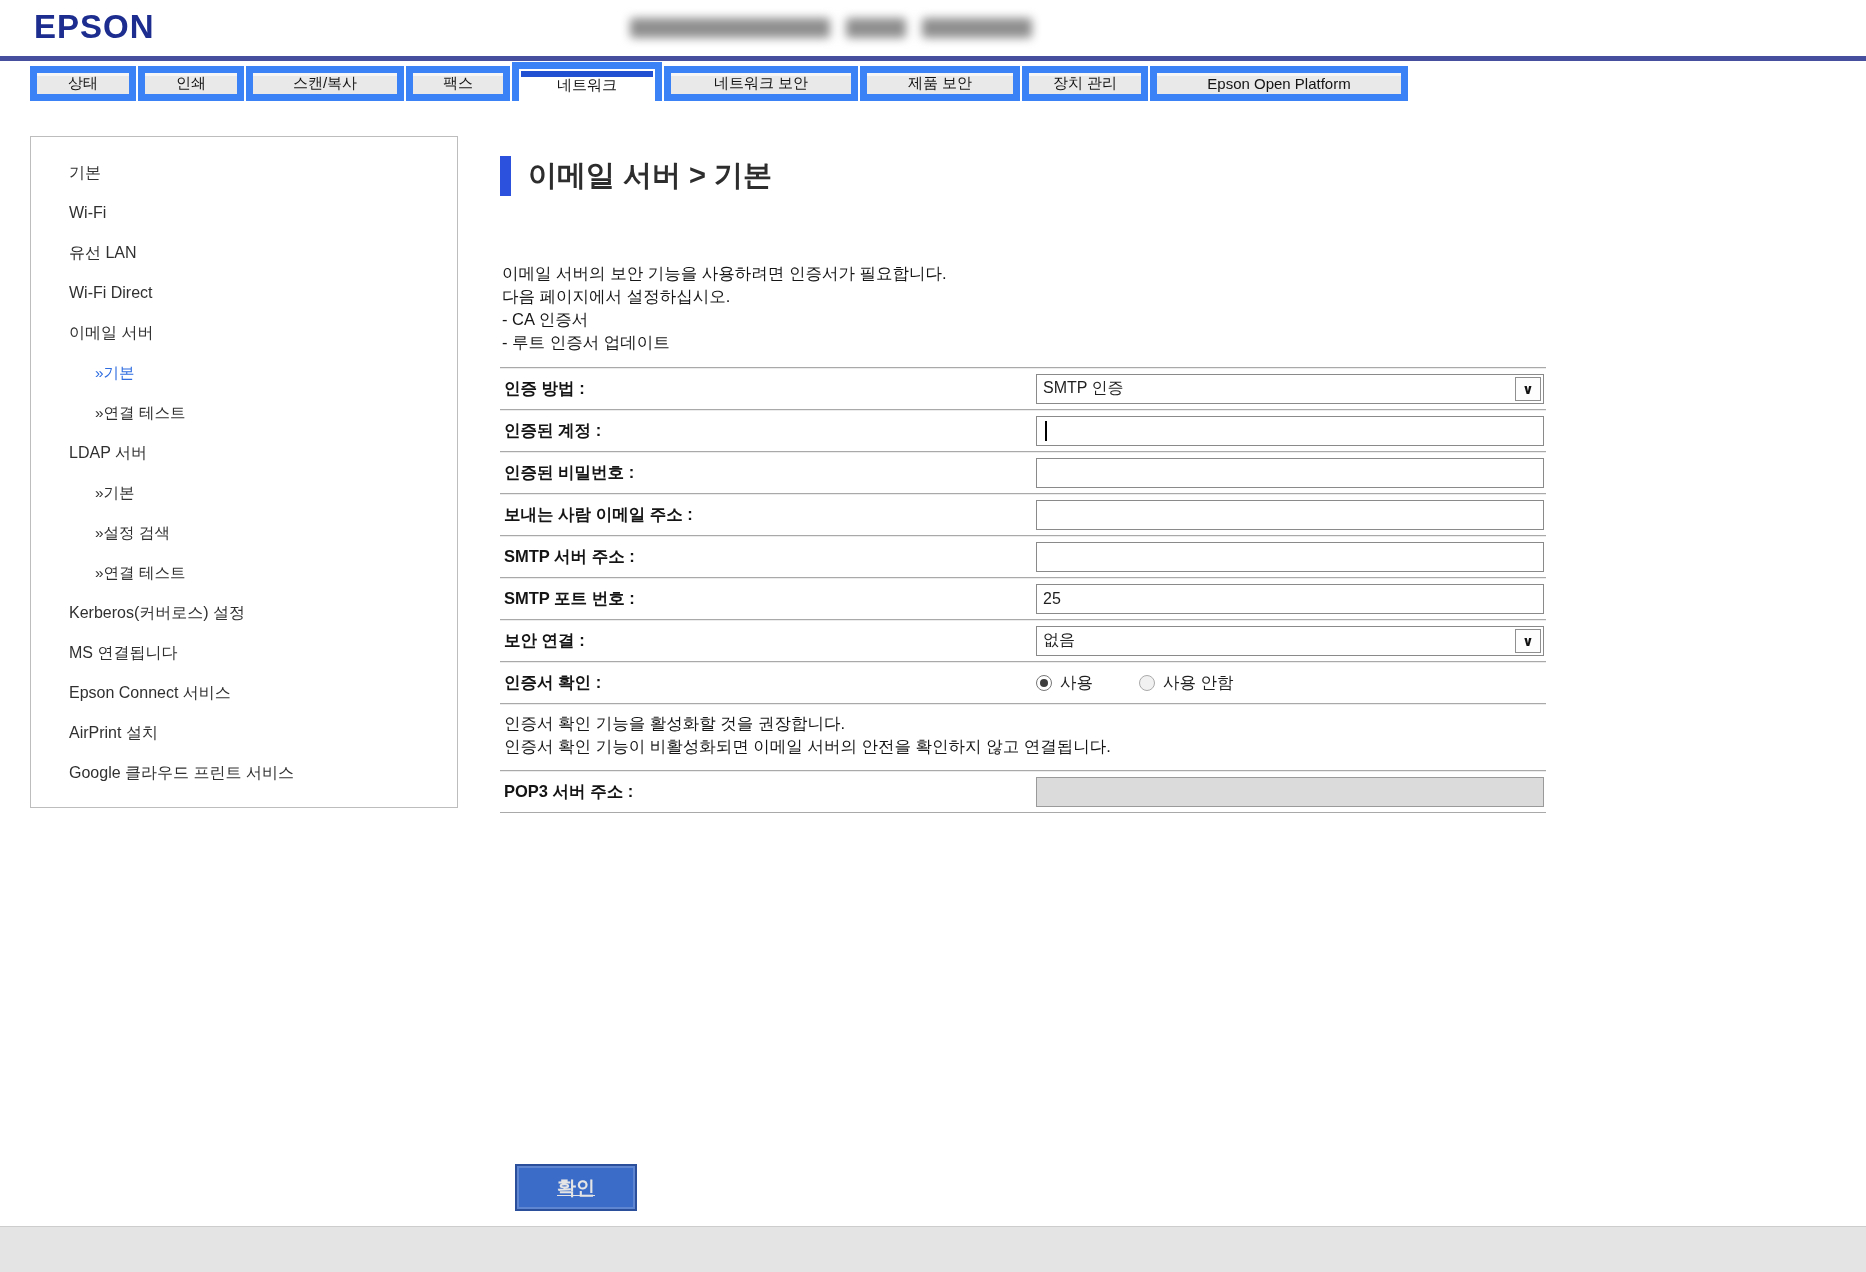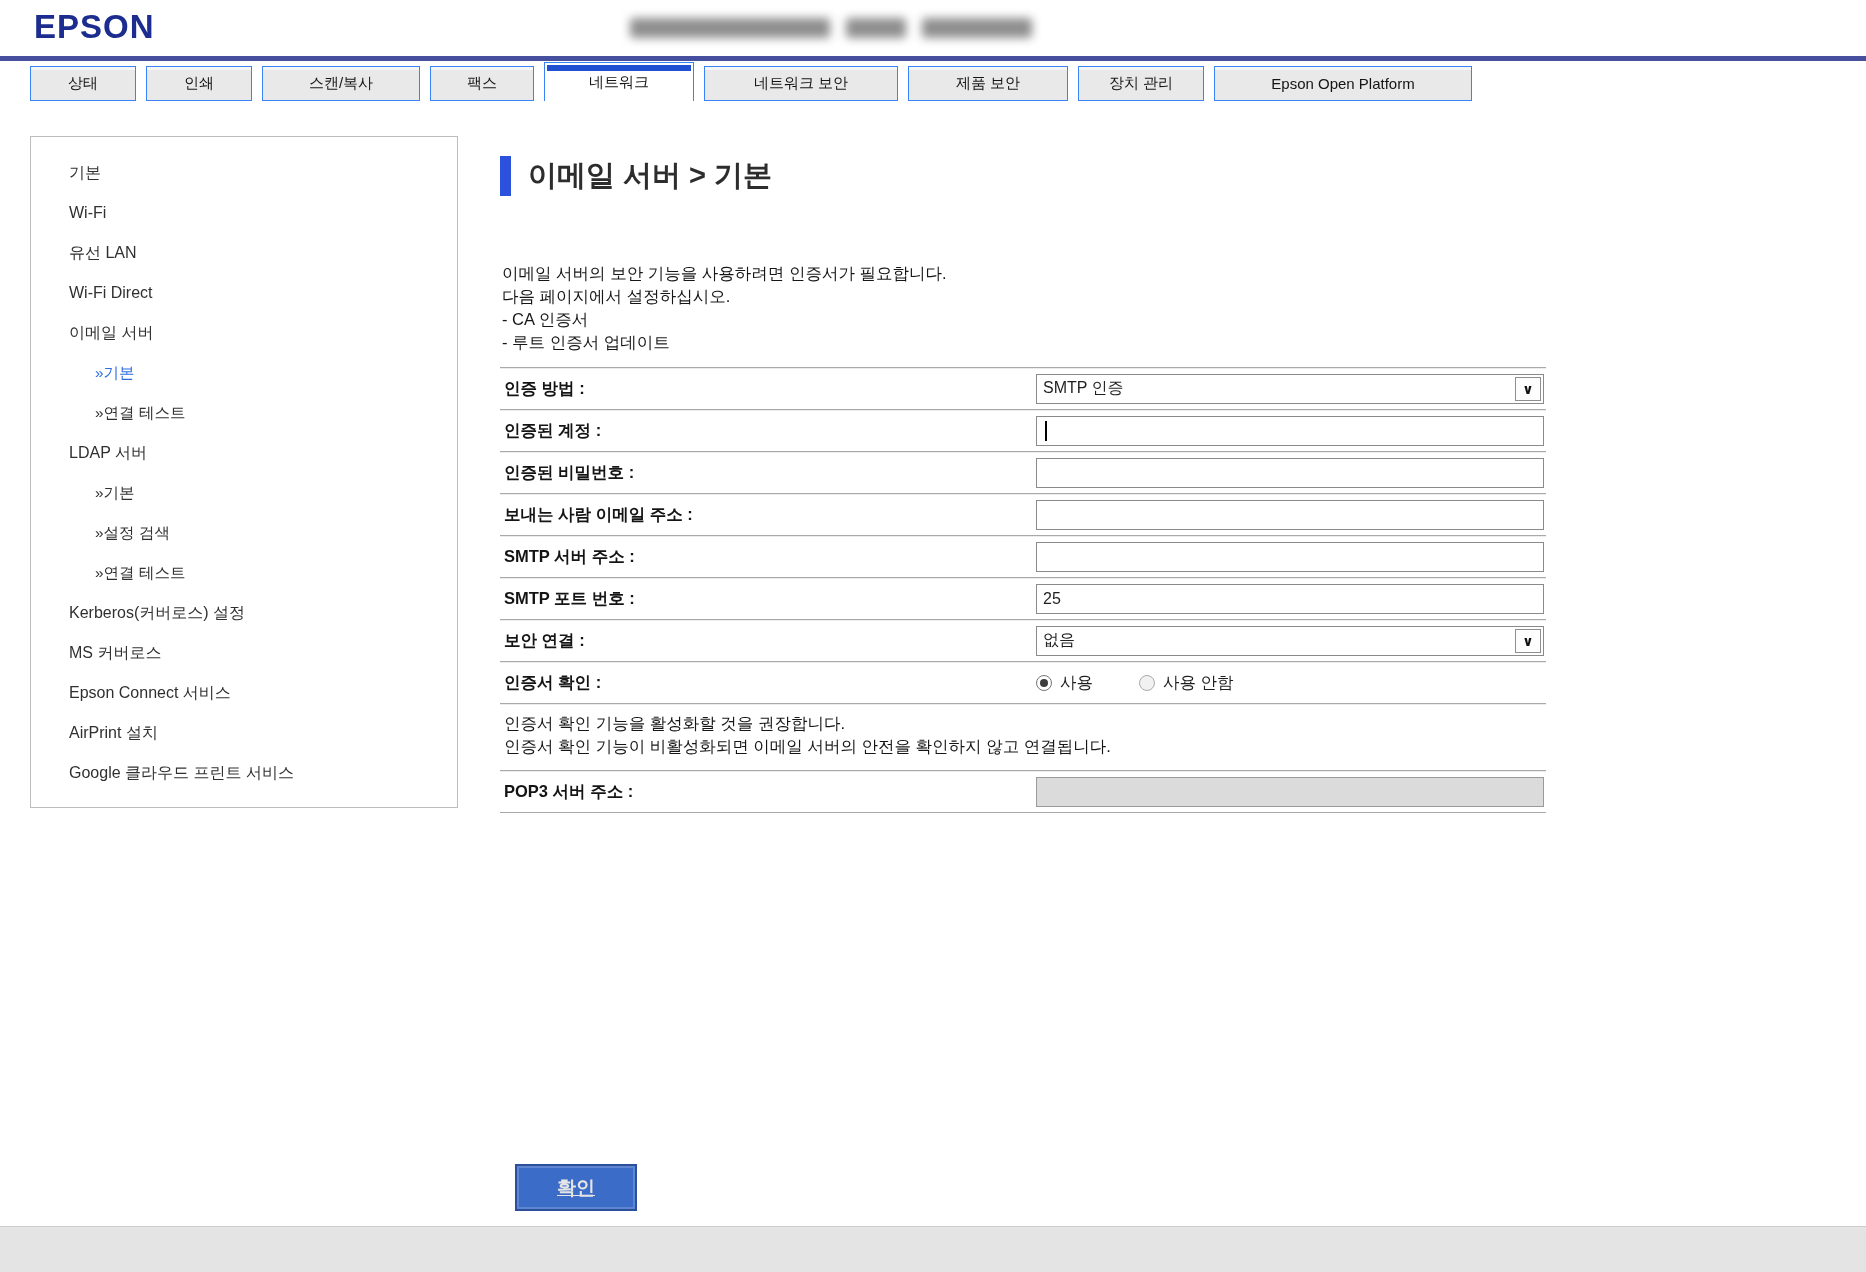--- a/index.html
+++ b/index.html
@@ -14,21 +14,21 @@
     filter:blur(5px); display:flex; gap:16px; align-items:center; }
   .model-blur i { display:block; height:20px; background:#8f8f8f; border-radius:3px; }
   .model-blur i:nth-child(1){ width:200px; }
   .model-blur i:nth-child(2){ width:60px; }
   .model-blur i:nth-child(3){ width:110px; }
   .header-rule { position:absolute; left:0; top:56px; width:1866px; height:5px; background:#454f9e; }
 
   
   .tabbar { position:absolute; left:0; top:61px; width:1866px; height:40px; background:#fff; }
   .tabs { position:absolute; left:30px; bottom:0; display:flex; align-items:flex-end; }
-  .tab { height:35px; margin-right:10px; background:#e9e9e9; border:1px solid #3b82f6;
+  .tab { height:35px; margin-right:2px; background:#e9e9e9; border:7px solid #3b82f6;
     box-shadow:inset 0 3px 0 #f6f6f6; display:flex; align-items:center; justify-content:center;
     font-size:15px; color:#141414; cursor:pointer; position:relative; }
   .tab:nth-child(1){ width:106px; } .tab:nth-child(2){ width:106px; }
   .tab:nth-child(3){ width:158px; } .tab:nth-child(4){ width:104px; }
   .tab:nth-child(5){ width:150px; } .tab:nth-child(6){ width:194px; }
   .tab:nth-child(7){ width:160px; } .tab:nth-child(8){ width:126px; }
   .tab:nth-child(9){ width:258px; }
   .tab.active { height:39px; background:#fff; border-bottom:none; box-shadow:none; }
   .tab.active::before { content:""; position:absolute; top:2px; left:2px; right:2px;
     height:6px; background:#2150d2; }
@@ -115,21 +115,21 @@
   <div class="side-item">유선 LAN</div>
   <div class="side-item">Wi-Fi Direct</div>
   <div class="side-item">이메일 서버</div>
   <div class="side-item sub active">»기본</div>
   <div class="side-item sub">»연결 테스트</div>
   <div class="side-item">LDAP 서버</div>
   <div class="side-item sub">»기본</div>
   <div class="side-item sub">»설정 검색</div>
   <div class="side-item sub">»연결 테스트</div>
   <div class="side-item">Kerberos(커버로스) 설정</div>
-  <div class="side-item">MS 커버로스</div>
+  <div class="side-item">MS 연결됩니다</div>
   <div class="side-item">Epson Connect 서비스</div>
   <div class="side-item">AirPrint 설치</div>
   <div class="side-item">Google 클라우드 프린트 서비스</div>
 </div>
 
 <div class="main">
 
   <div class="page-title">
     <div class="title-accent"></div>
     <div class="title-text">이메일 서버 &gt; 기본</div>

